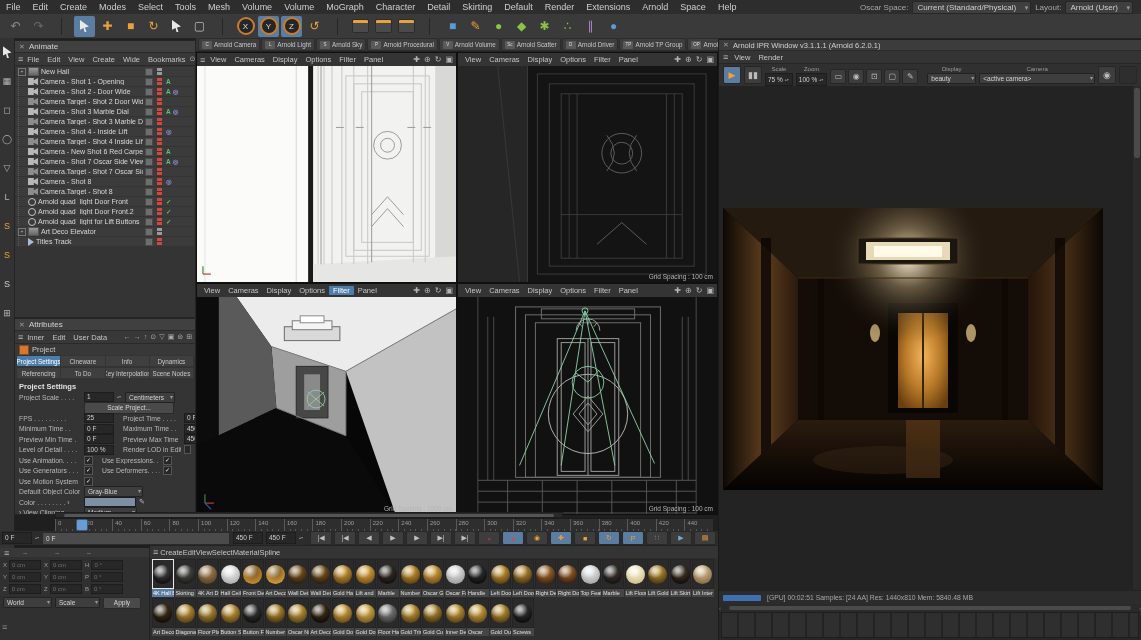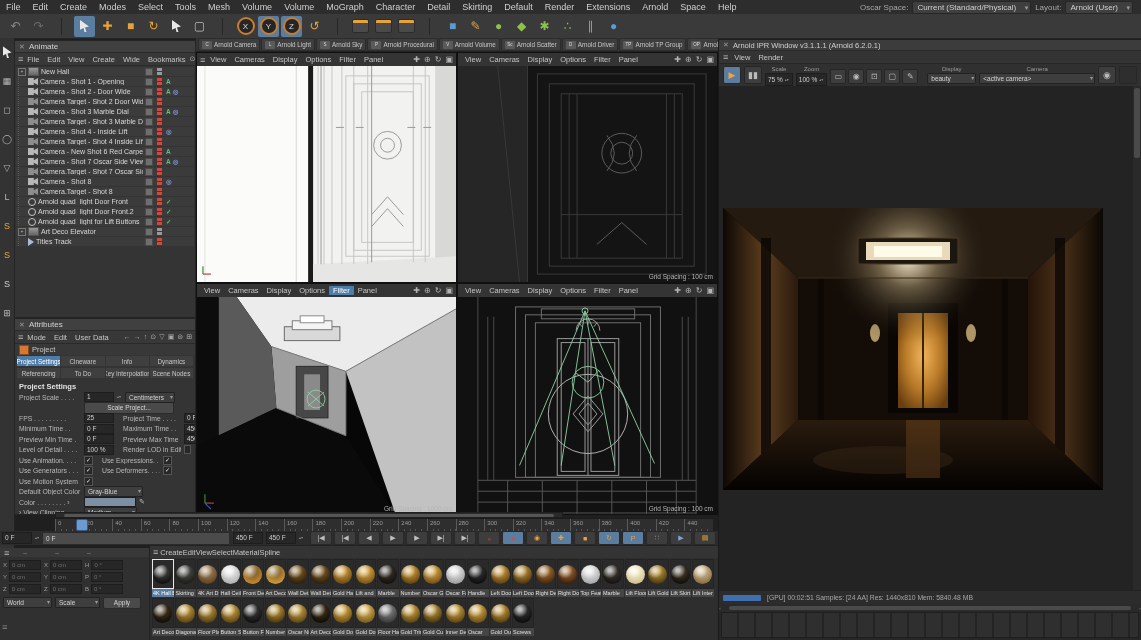--- a/index.html
+++ b/index.html
@@ -726,21 +726,21 @@
 
   <div class="abs attrpanel">
     <div class="phead">
       <span class="x">✕</span>
       <span>Attributes</span>
     </div>
     <div class="pmen">
       <span class="ham">≡</span>
       <span style="display:flex">
 
-      <span class="mi">Mode</span>
+      <span class="mi">Inner</span>
           <span class="mi">Edit</span>
           <span class="mi">User Data</span>
         </span>
       <span class="ricons">
 
       <span>←</span>
           <span>→</span>
           <span>↑</span>
           <span>⊙</span>
           <span>▽</span>

